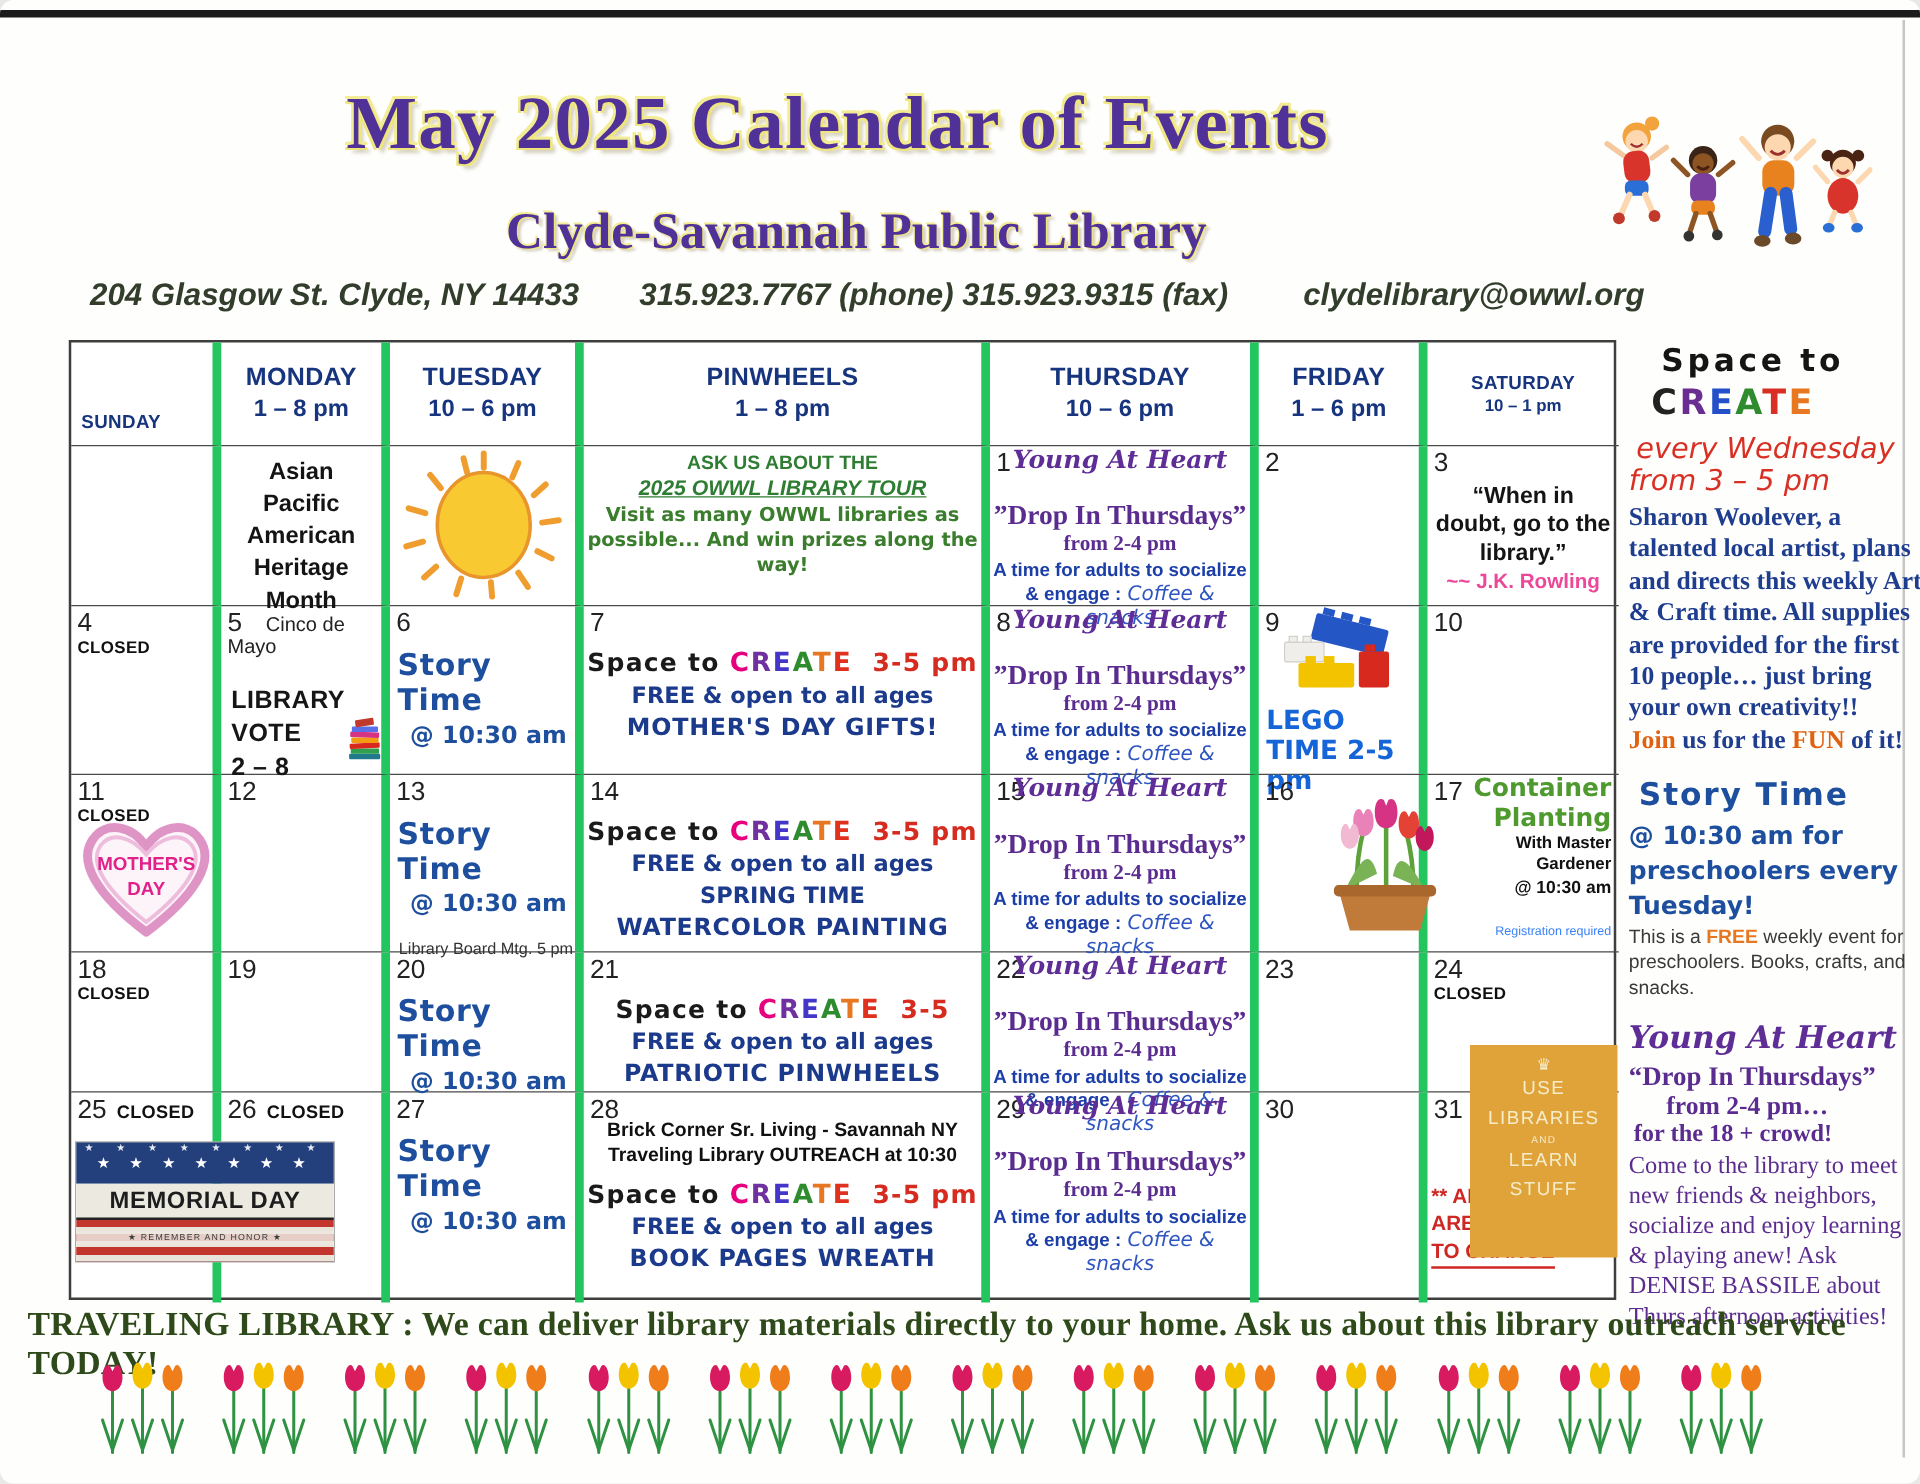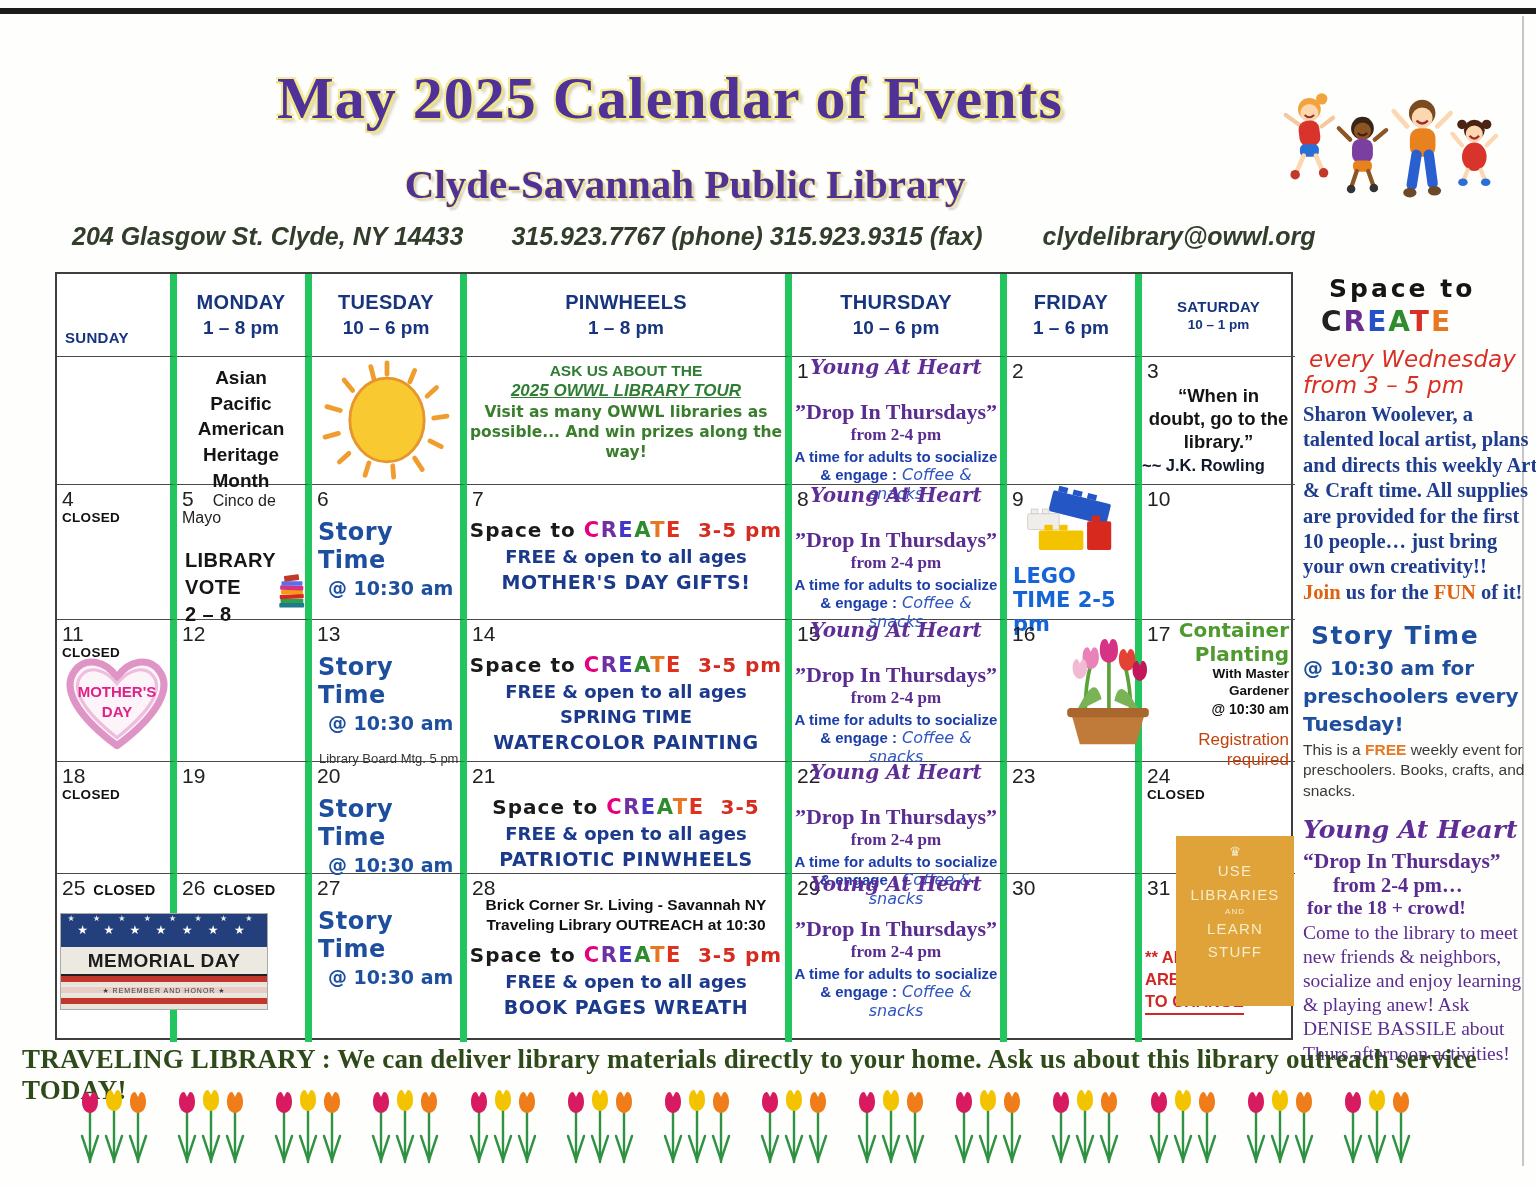--- a/index.html
+++ b/index.html
@@ -1,16 +1,16 @@
 <!DOCTYPE html>
 <html><head>
 <meta charset="utf-8">
 <style>
   html,body{margin:0;padding:0;background:#e8e8e8;}
-  .page{position:relative;width:1536px;height:1187px;background:#fefefc;font-family:"Liberation Sans",sans-serif;overflow:hidden;margin:0 auto;}
+  .page{position:relative;width:1536px;height:1187px;background:#fefefc;font-family:"Liberation Sans",sans-serif;overflow:hidden;margin:0 auto;border-radius:11px;}
   .scan-top{position:absolute;top:8px;left:0;width:100%;height:6px;background:#1b1b1b;}
   .scan-right{position:absolute;top:16px;right:12px;width:2px;height:1150px;background:#c6c6c6;}
 
   
   .page-title{position:absolute;top:64px;left:0;width:1340px;text-align:center;margin:0;
     font-family:"Liberation Serif",serif;font-weight:bold;font-size:60px;color:#4f3198;letter-spacing:1px;
     text-shadow:2px 2px 0 #efe57e,-2px -2px 0 #f3ec96,2px -2px 0 #f3ec96,-2px 2px 0 #efe57e,4px 4px 3px rgba(90,70,20,.25);}
   .library-name{position:absolute;top:160px;left:0;width:1370px;text-align:center;margin:0;
     font-family:"Liberation Serif",serif;font-weight:bold;font-size:41px;color:#4f3198;
     text-shadow:1px 1px 0 #efe57e,-1px -1px 0 #f3ec96,3px 3px 2px rgba(90,70,20,.25);}
@@ -53,21 +53,21 @@
 
   .yah{margin-top:-27px;text-align:center;}
   .yah-title{font-family:"DejaVu Serif",serif;font-style:italic;font-weight:bold;font-size:20px;color:#5e2e96;}
   .yah-drop{font-family:"Liberation Serif",serif;font-weight:bold;font-size:22px;color:#5a2c90;margin-top:20px;}
   .yah-from{font-family:"Liberation Serif",serif;font-weight:bold;font-size:17px;color:#5a2c90;}
   .yah-soc{font-size:15px;font-weight:bold;color:#1c3ea8;margin-top:3px;}
   .yah-engage{font-size:15px;font-weight:bold;color:#1c3ea8;}
   .yah-engage-script{font-family:"DejaVu Sans",sans-serif;font-style:italic;font-weight:normal;font-size:16px;color:#2f55c0;}
 
   .quote{font-weight:bold;font-size:18.5px;color:#141414;text-align:center;margin-top:2px;line-height:1.25;padding:0 6px;}
-  .quote-attr{color:#0f172a;font-weight:bold;font-size:16.5px;text-align:left;margin-top:3px;}
+  .quote-attr{color:#ec4899;font-weight:bold;font-size:16.5px;text-align:center;margin-top:3px;}
 
   .vote{display:flex;align-items:flex-end;gap:2px;padding-left:8px;margin-top:20px;}
   .vote-line{font-size:20px;font-weight:bold;color:#161616;line-height:1.35;letter-spacing:.4px;}
 
   .storycell{padding-left:6px;margin-top:8px;font-family:"DejaVu Sans",sans-serif;}
   .story1{font-size:24px;font-weight:bold;color:#1d4f9e;letter-spacing:.5px;}
   .story2{font-size:19px;font-weight:bold;color:#1d4f9e;padding-left:10px;margin-top:3px;}
   .board{font-size:13px;color:#333;padding-left:7px;margin-top:17px;font-family:"Liberation Sans",sans-serif;}
 
   .createline{text-align:center;margin-top:8px;font-family:"DejaVu Sans",sans-serif;white-space:nowrap;}
@@ -86,21 +86,21 @@
 
   .heartblock{position:absolute;left:-1px;top:26px;width:122px;height:112px;}
   .heart-text{position:absolute;left:0;top:36px;width:100%;text-align:center;color:#e0218a;font-weight:bold;font-size:15px;line-height:1.35;}
 
   .tulipwrap{position:absolute;left:42px;top:8px;z-index:2;}
 
   .planting{margin-top:-27px;text-align:right;padding-right:6px;}
   .plant-title{color:#4e9a2e;font-weight:bold;font-size:20px;line-height:1.2;font-family:"DejaVu Sans",sans-serif;}
   .plant-sub{font-weight:bold;font-size:13.5px;color:#111;line-height:1.25;}
   .plant-time{font-weight:bold;font-size:14px;color:#111;margin-top:1px;}
-  .plant-note{font-size:17px;color:#c2410c;margin-top:13px;font-weight:normal;}
+  .plant-note{font-size:10px;color:#3b82f6;margin-top:23px;font-weight:normal;}
 
   .badge{position:absolute;left:34px;top:74px;width:118px;height:170px;background:#dfa33a;z-index:3;text-align:center;padding-top:9px;box-sizing:border-box;}
   .badge-crown{color:#f6ecca;font-size:13px;line-height:1.1;}
   .badge-line{color:#f6ecca;font-weight:normal;font-size:15px;letter-spacing:1.2px;line-height:1.55;}
   .badge-and{font-size:8px;line-height:1.4;letter-spacing:1px;}
 
   .notice{margin-top:48px;padding-left:3px;}
   .notice-line{color:#cf2723;font-weight:bold;font-size:16.5px;line-height:1.32;}
   .notice-line.u{border-bottom:2px solid #cf2723;width:max-content;padding-bottom:1px;}
 

